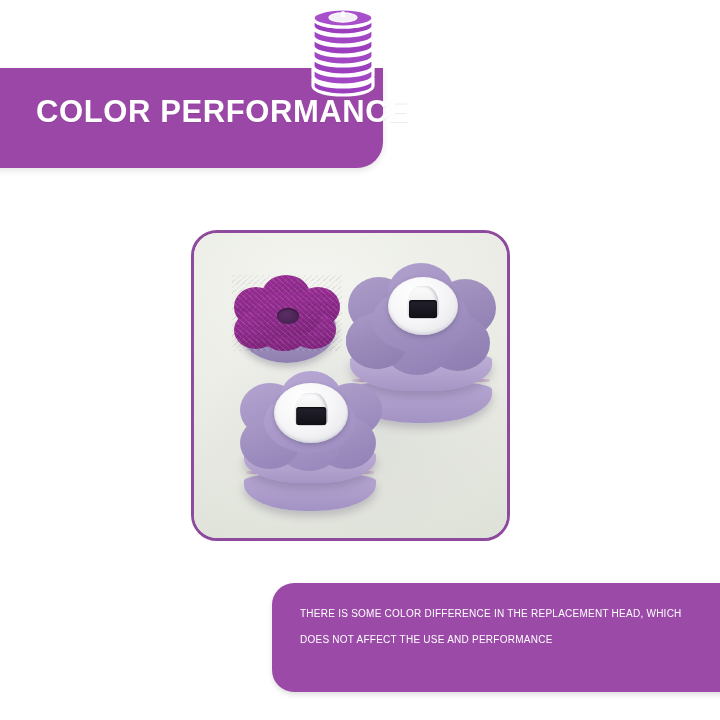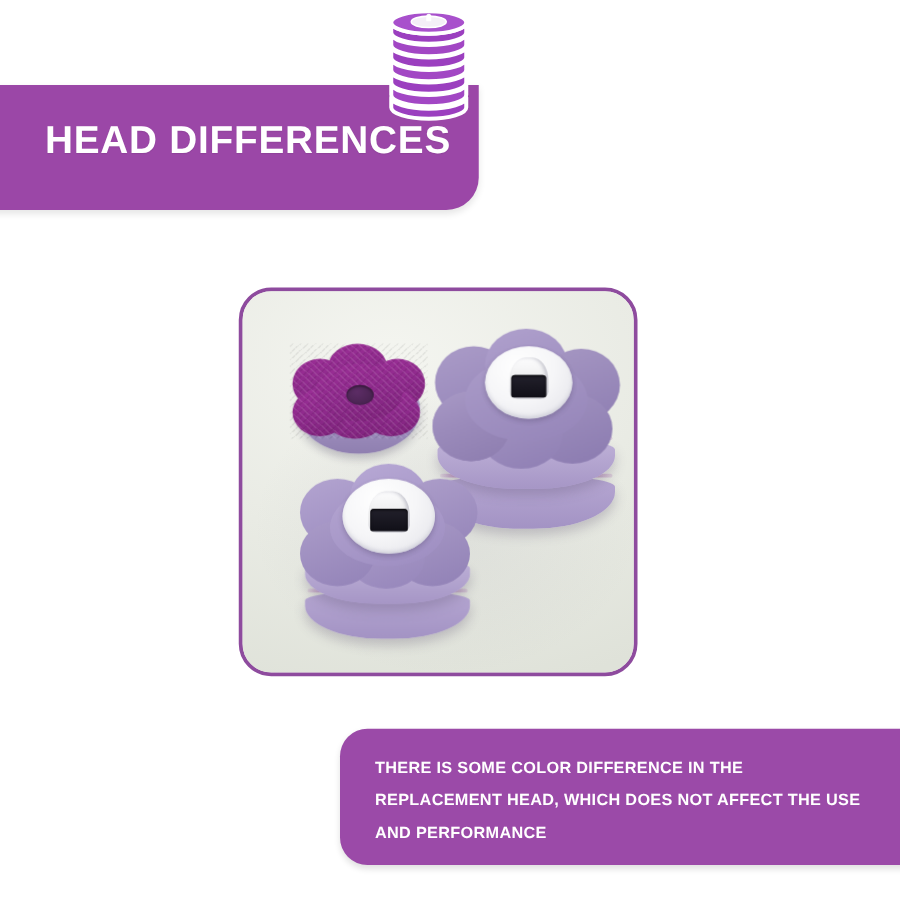--- a/index.html
+++ b/index.html
@@ -228,22 +228,22 @@
     border-radius: 22px 0 0 22px;
     box-shadow: 0 3px 5px rgba(0,0,0,0.12);
     z-index: 2;
   }
   .caption-text {
     position: absolute;
     left: 28px;
     top: 18px;
     width: 400px;
     color: #ffffff;
-    font-size: 13px;
-    font-weight: 700;
+    font-size: 10px;
+    font-weight: 400;
     line-height: 26px;
     letter-spacing: 0.25px;
   }
 </style>
 </head>
 <body>
 
 <div class="header-banner"></div>
 
 <div class="stack-icon">
@@ -259,21 +259,21 @@
       <path d="M10 24 a30 9 0 0 0 60 0 v-8 a30 9 0 0 1 -60 0 z" fill="#9b3fbf"></path>
 
       <ellipse cx="40" cy="16" rx="30" ry="9" fill="#a850cc"></ellipse>
     </g>
 
     <ellipse cx="40" cy="15.5" rx="14" ry="4.6" fill="#f4eff7" stroke="#ffffff" stroke-width="1.2"></ellipse>
     <path d="M38 15 h4 v-4 a2 2 0 0 0 -4 0 z" fill="#ffffff" opacity="0.95"></path>
   </svg>
 </div>
 
-<div class="header-title">HEAD DIFFERENCES</div>
+<div class="header-title">COLOR PERFORMANCE</div>
 
 <div class="photo-panel">
   <div class="photo-stage"></div>
 
   <div class="sponge sponge-right">
     <div class="body band-a" style="top:118px; height:42px; border-radius:40% 40% 46% 46% / 20% 20% 70% 70%;"></div>
     <div class="seam" style="top:116px;"></div>
     <div class="body band-b" style="top:88px; height:40px; border-radius:40% 40% 44% 44% / 22% 22% 66% 66%;"></div>
     <div class="seam" style="top:86px;"></div>
     <div class="flower disc-top" style="left:0; top:0; width:160px; height:112px;">

